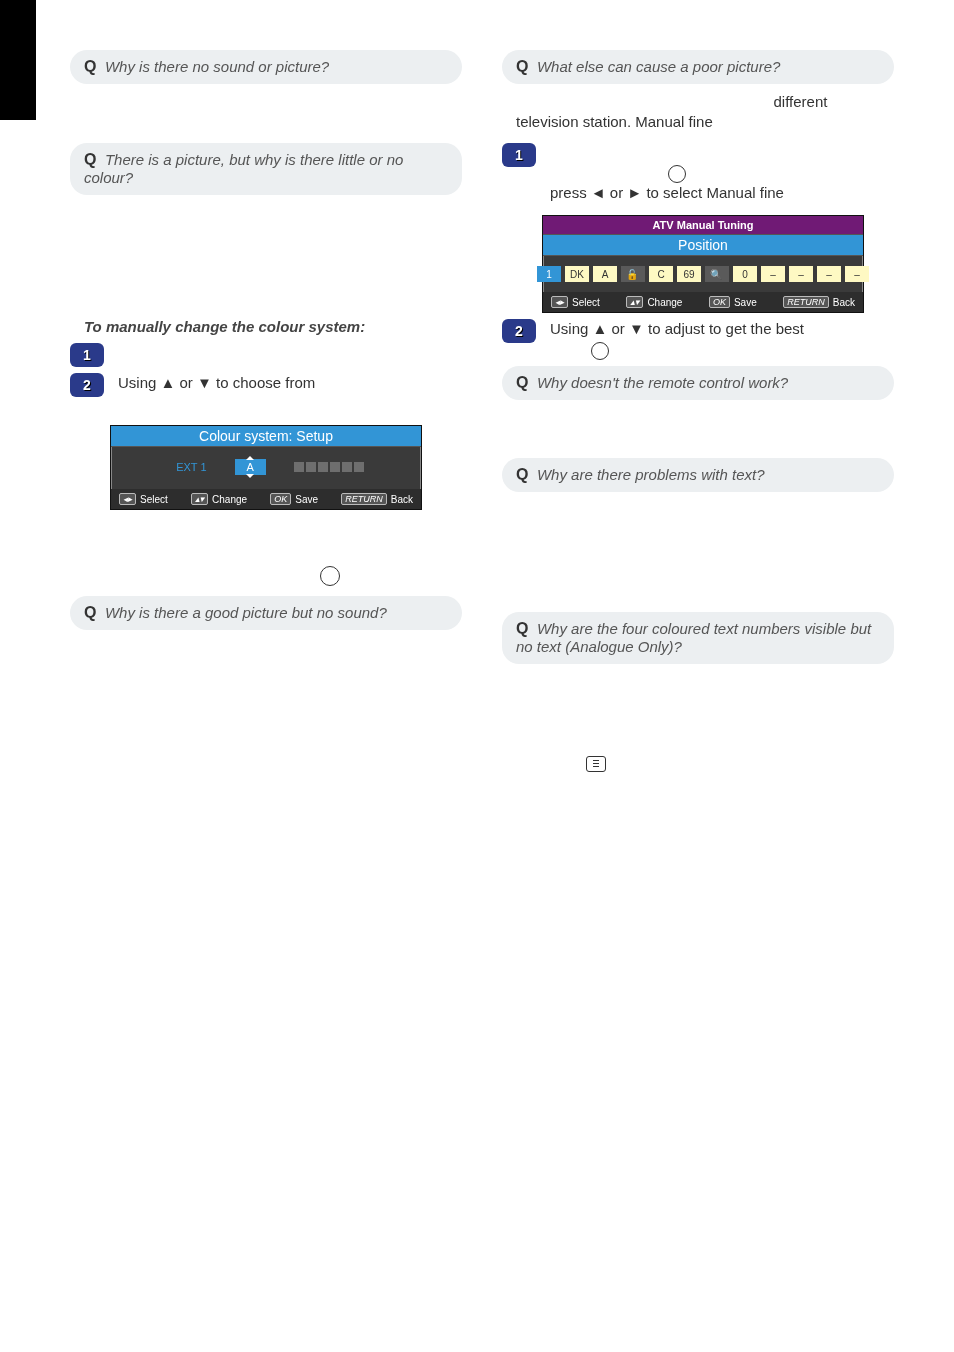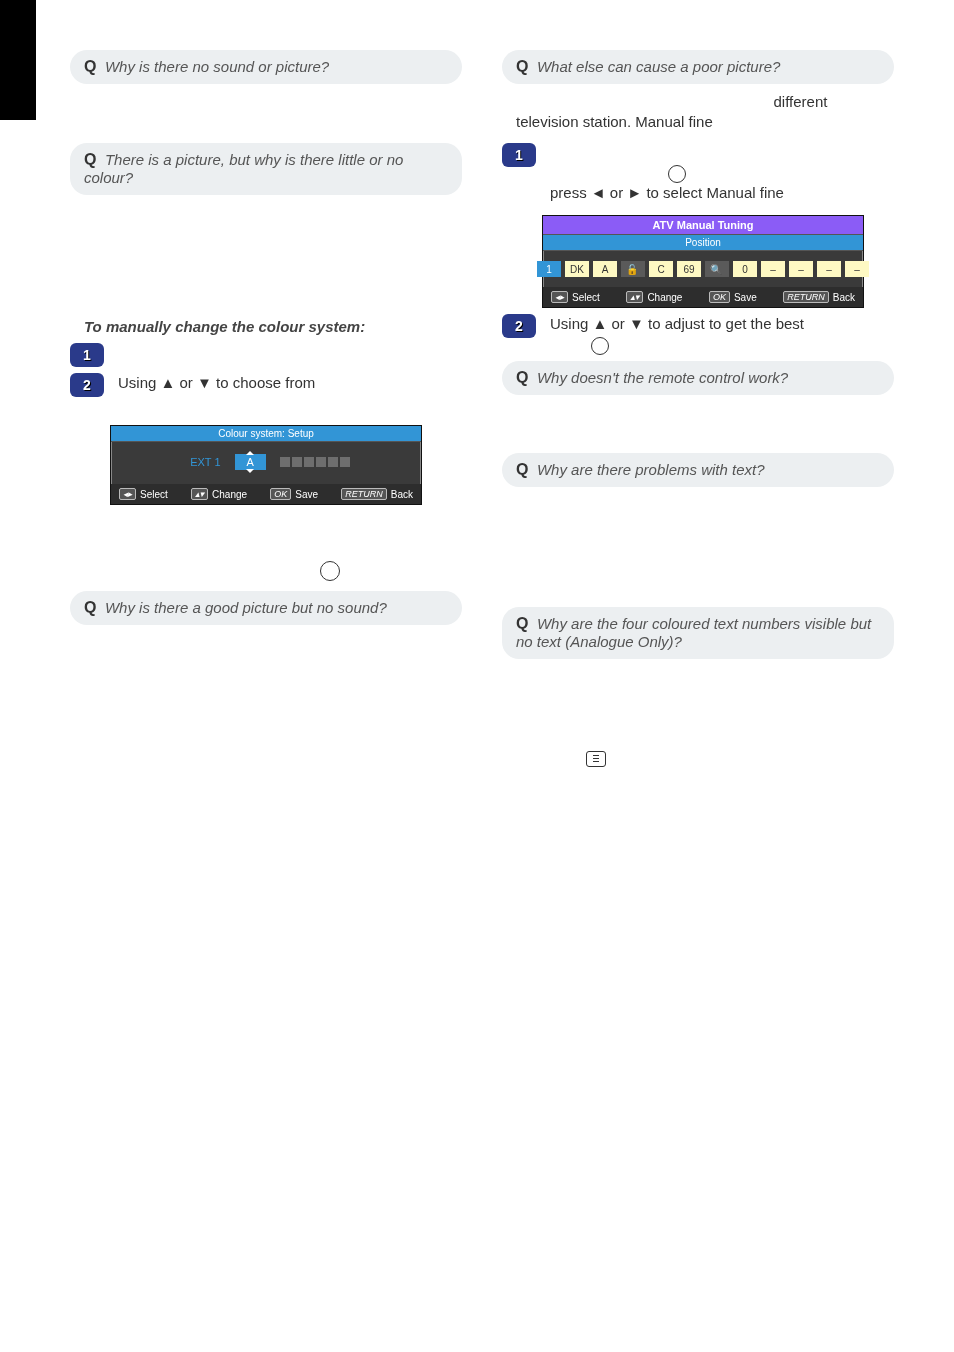--- a/index.html
+++ b/index.html
@@ -103,40 +103,40 @@
   .tv-dialog {
     margin: 12px 0 6px 40px;
     width: 310px;
     background: #3a3a3a;
     border: 1px solid #111;
     box-shadow: 0 0 0 1px #888 inset;
     font-size: 10px;
     color: #fff;
   }
   .tv-title {
-    background: #8b5cf6;
+    background: #701a75;
     text-align: center;
     padding: 3px 0;
     font-weight: bold;
     font-size: 11px;
     border-bottom: 1px solid #555;
   }
   .tv-sub {
     background: #3295d6;
     text-align: center;
     padding: 2px 0;
-    font-size: 10px;
+    font-size: 14px;
     color: #fff;
     border-bottom: 1px solid #555;
   }
   .tv-body {
     padding: 12px 2px 14px 10px;
     display: flex;
     align-items: center;
-    gap: 14px;
+    gap: 28px;
     justify-content: center;
   }
   .tv-body2 {
     padding: 10px 6px 10px 6px;
     display:flex;
     align-items:center;
     gap:4px;
     justify-content:center;
     flex-wrap:nowrap;
   }

